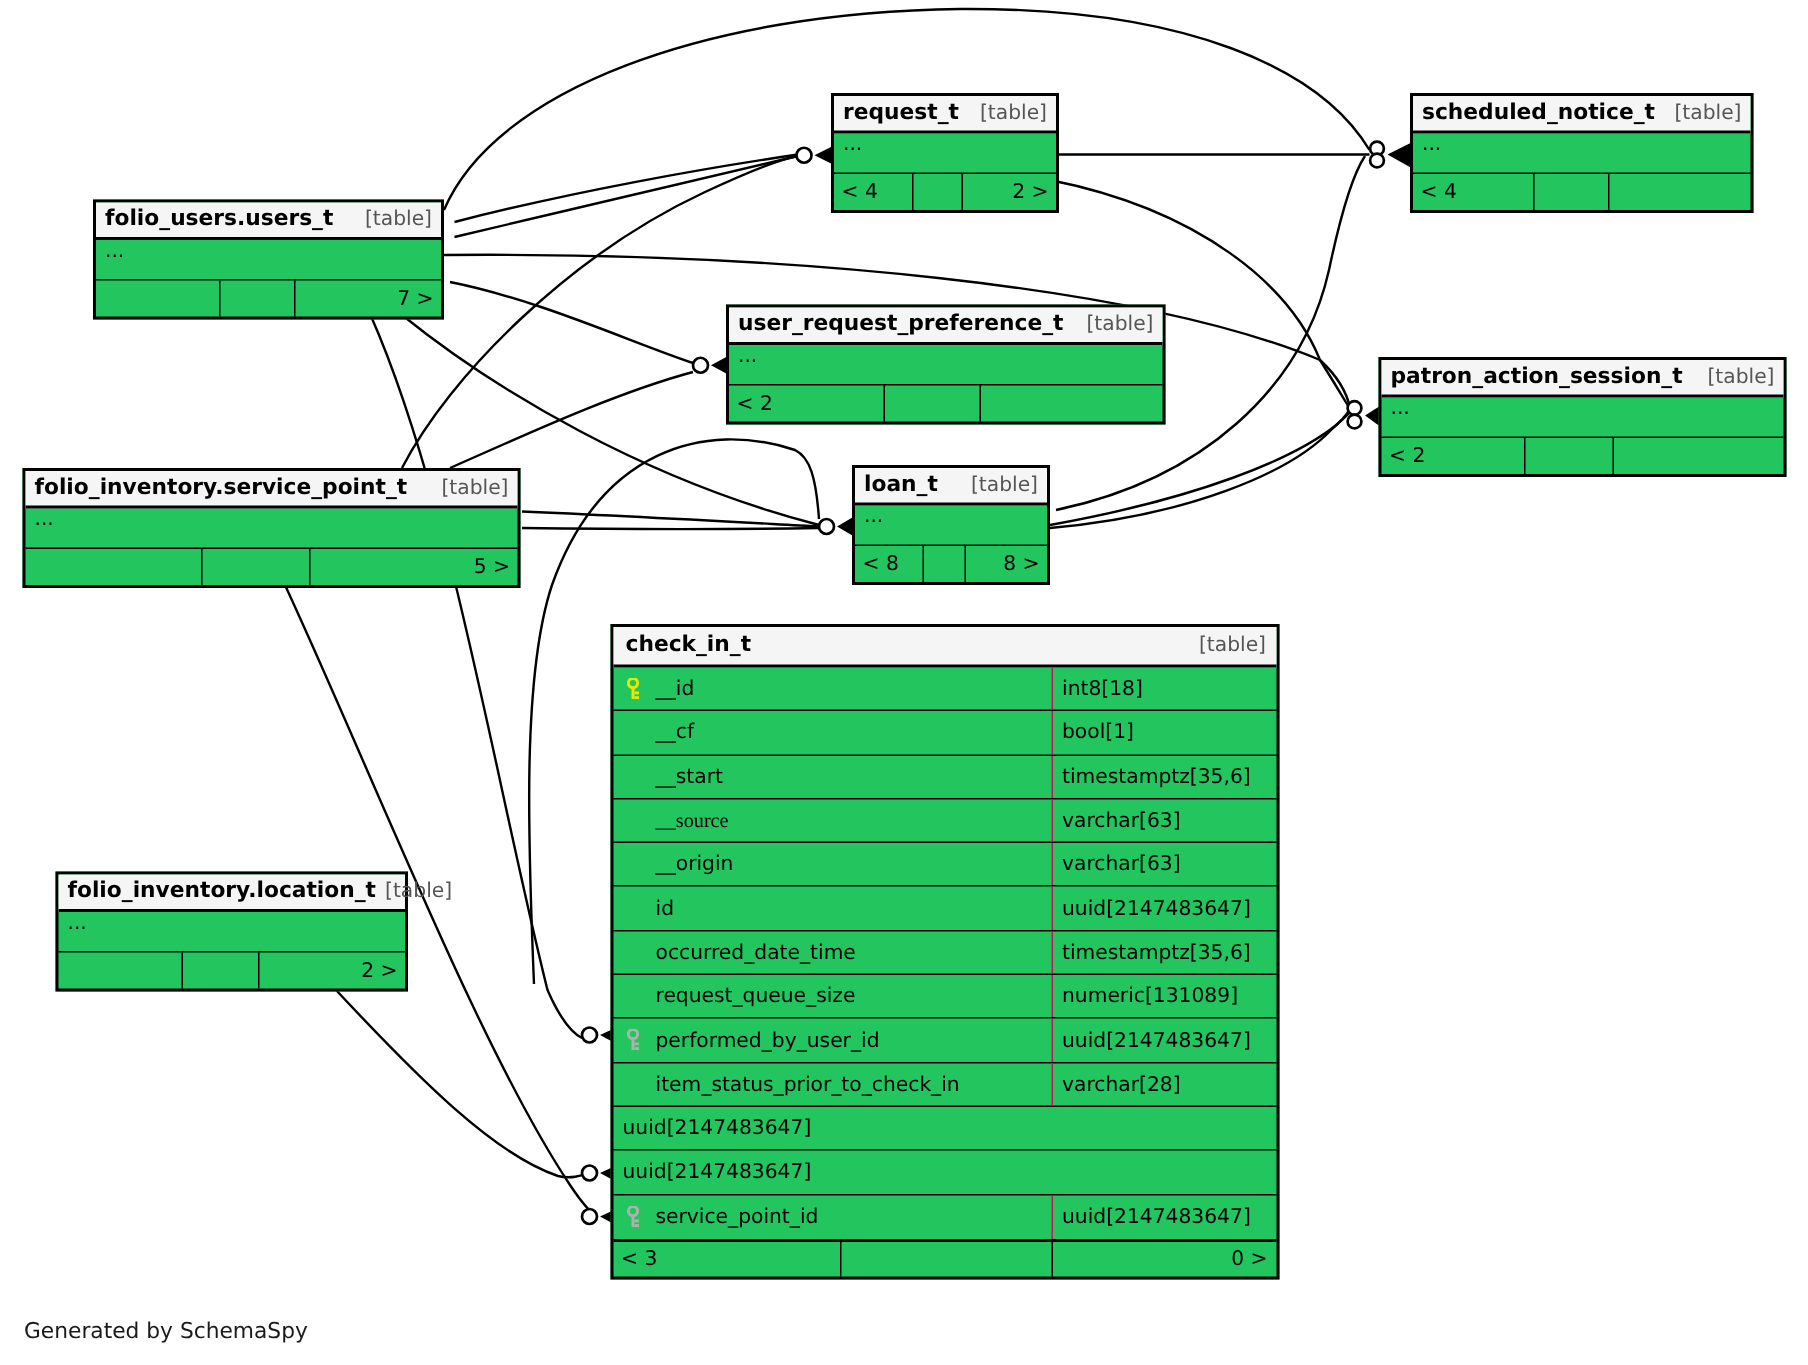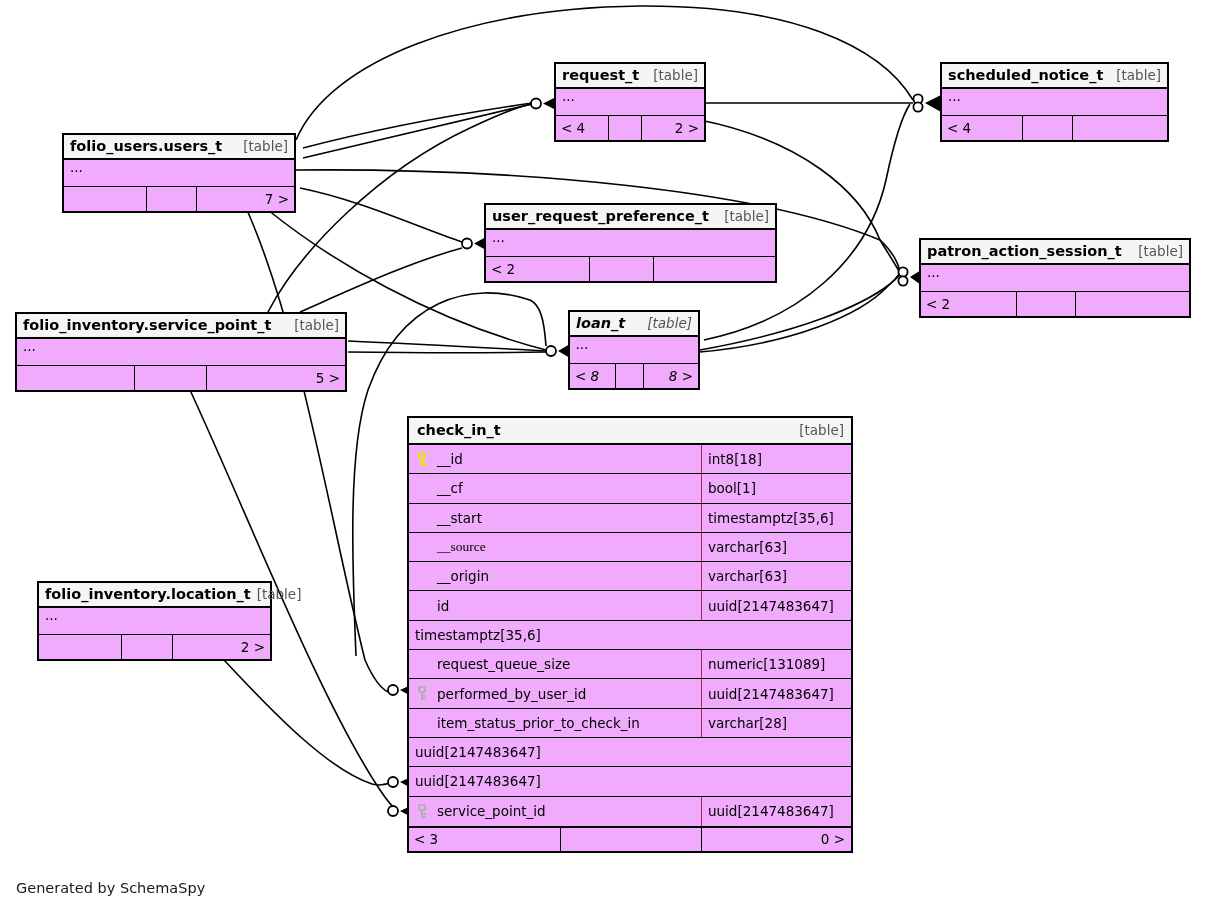--- a/index.html
+++ b/index.html
@@ -23,21 +23,21 @@
     left: 0;
     top: 0;
     width: 1205px;
     height: 910px;
     pointer-events: none;
   }
   .tbl {
     position: absolute;
     box-sizing: border-box;
     border: 2px solid #000000;
-    background: #f0abfc;
+    background: #22c55e;
     z-index: 5;
   }
   .tbl .hdr {
     box-sizing: border-box;
     background: #f5f5f5;
     border-bottom: 2px solid #000000;
     padding: 3px 6px 4px 6px;
     white-space: nowrap;
     display: flex;
     align-items: baseline;
@@ -308,21 +308,21 @@
       <span class="tg">[table]</span>
     </div>
     <div class="ell">...</div>
     <div class="foot">
       <div class="fl"></div>
       <div class="fm"></div>
       <div class="fr">5 &gt;</div>
     </div>
   </div>
 
-  <div class="tbl" id="tbl-loan" style="left:568px; top:310px; width:132px;font-style:italic;">
+  <div class="tbl" id="tbl-loan" style="left:568px; top:310px; width:132px;">
     <div class="hdr">
       <span class="nm">loan_t</span>
       <span class="tg">[table]</span>
     </div>
     <div class="ell">...</div>
     <div class="foot">
       <div class="fl">&lt; 8</div>
       <div class="fm"></div>
       <div class="fr">8 &gt;</div>
     </div>
@@ -390,20 +390,24 @@
           <div class="ctype">varchar[63]</div>
         </div>
         <div class="crow">
           <div class="cname">
             <span class="keyslot"></span>
             <span style="padding-left: 6px;">id</span>
           </div>
           <div class="ctype">uuid[2147483647]</div>
         </div>
         <div class="crow">
+          <div class="cname">
+            <span class="keyslot"></span>
+            <span style="padding-left: 6px;">occurred_date_time</span>
+          </div>
           <div class="ctype">timestamptz[35,6]</div>
         </div>
         <div class="crow">
           <div class="cname">
             <span class="keyslot"></span>
             <span style="padding-left: 6px;">request_queue_size</span>
           </div>
           <div class="ctype">numeric[131089]</div>
         </div>
         <div class="crow">

